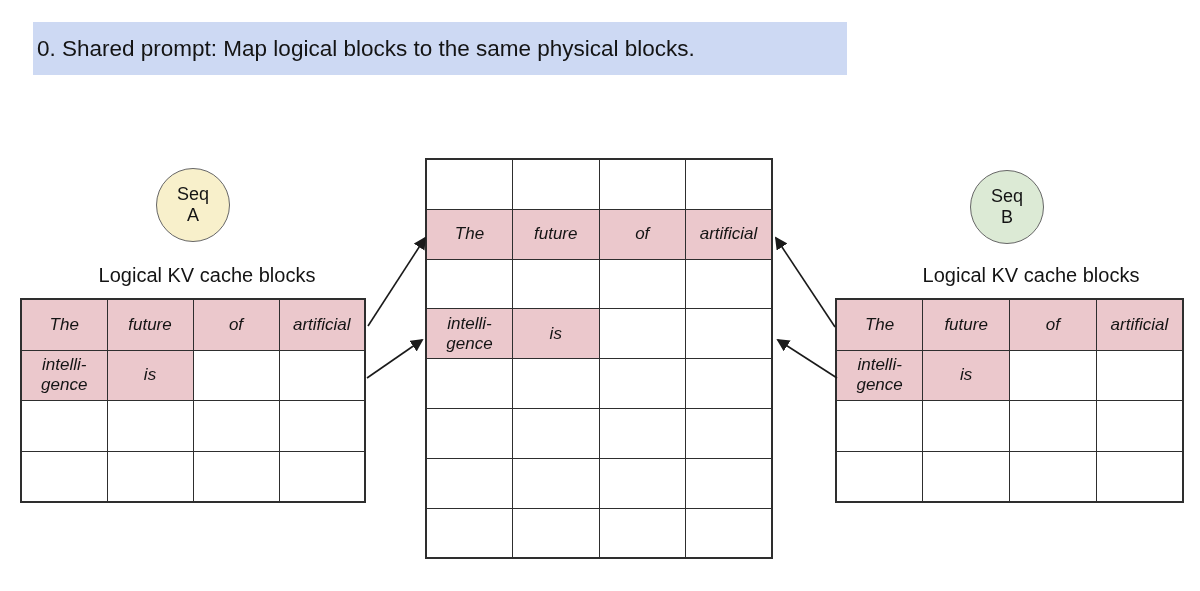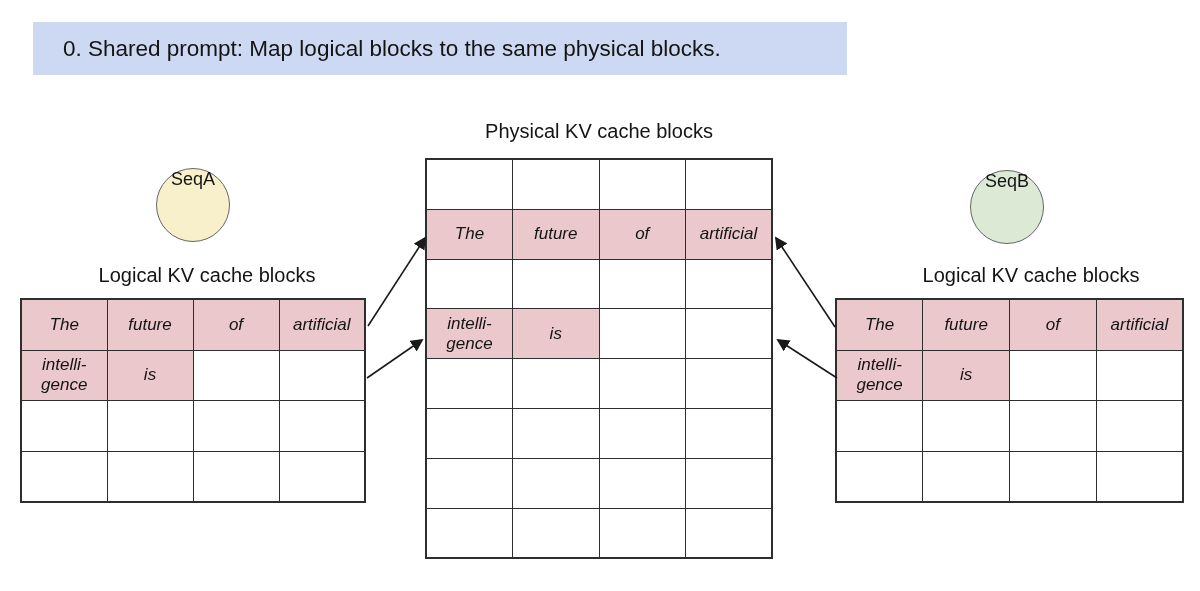--- a/index.html
+++ b/index.html
@@ -3,31 +3,31 @@
 <meta charset="utf-8">
 <style>
   html,body { margin:0; padding:0; background:#ffffff; }
   #stage {
     position:relative; width:1200px; height:591px; overflow:hidden;
     font-family:"Liberation Sans", sans-serif; color:#111; background:#fff;
   }
   .banner {
     position:absolute; left:33px; top:22px; width:814px; height:53px;
     background:var(--banner_bg,#cdd9f3);
-    font-size:22.5px; line-height:53px; padding-left:30px; box-sizing:border-box;
+    font-size:22.5px; line-height:53px; padding-left:4px; box-sizing:border-box;
     white-space:nowrap; color:#141414;
   }
   .sect-title { position:absolute; text-align:center; font-size:20px; color:#141414; }
   #physical-title { left:425px; top:120px; width:348px; }
   #left-title  { left:27px;  top:264px; width:360px; }
   #right-title { left:851px; top:264px; width:360px; }
   .seq-circle {
     position:absolute; width:74px; height:74px; border-radius:50%;
     border:1.5px solid #666; box-sizing:border-box;
-    display:flex; justify-content:center;
+    display:flex; flex-direction:column; align-items:center; justify-content:center;
     font-size:18px; line-height:1.18; color:#141414;
   }
   #seq-a { left:156px; top:168px; background:var(--seq_a_fill,#f8f0cb); }
   #seq-b { left:970px; top:170px; background:var(--seq_b_fill,#dcead5); }
   table.kv {
     position:absolute; border-collapse:collapse; table-layout:fixed;
     border:2px solid #2e2e2e;
     font-style:italic;
   }
   table.kv td {
@@ -43,21 +43,20 @@
   #left-table td, #right-table td { height:49.6px; }
   #arrow-layer { position:absolute; left:0; top:0; pointer-events:none; }
 </style>
 </head>
 <body>
 
 <div id="stage">
 
   <div class="banner">0. Shared prompt: Map logical blocks to the same physical blocks.</div>
 
-  <div class="sect-title" id="physical-title">Physical KV cache blocks</div>
   <div class="sect-title" id="left-title">Logical KV cache blocks</div>
   <div class="sect-title" id="right-title">Logical KV cache blocks</div>
 
   <div class="seq-circle" id="seq-a">
     <div>Seq</div>
     <div>A</div>
   </div>
   <div class="seq-circle" id="seq-b">
     <div>Seq</div>
     <div>B</div>

